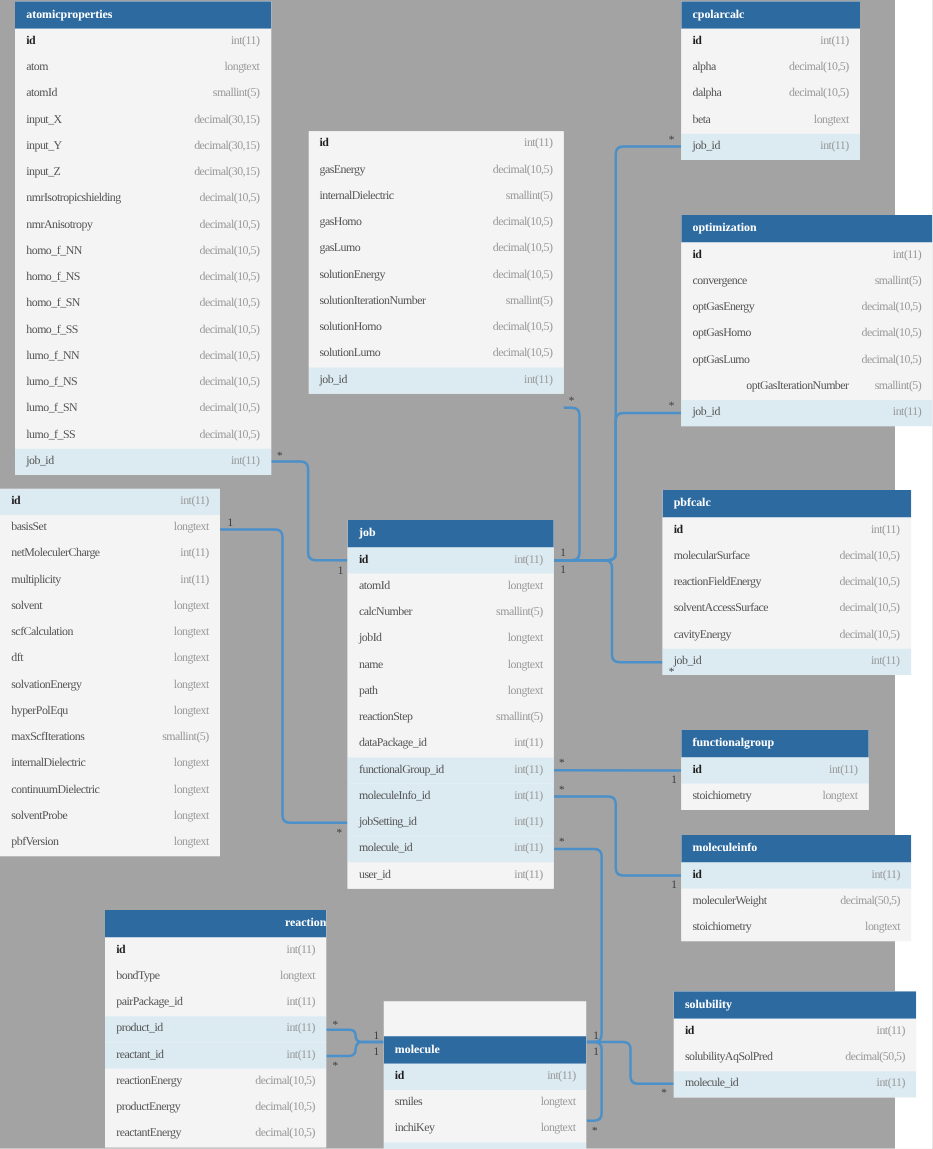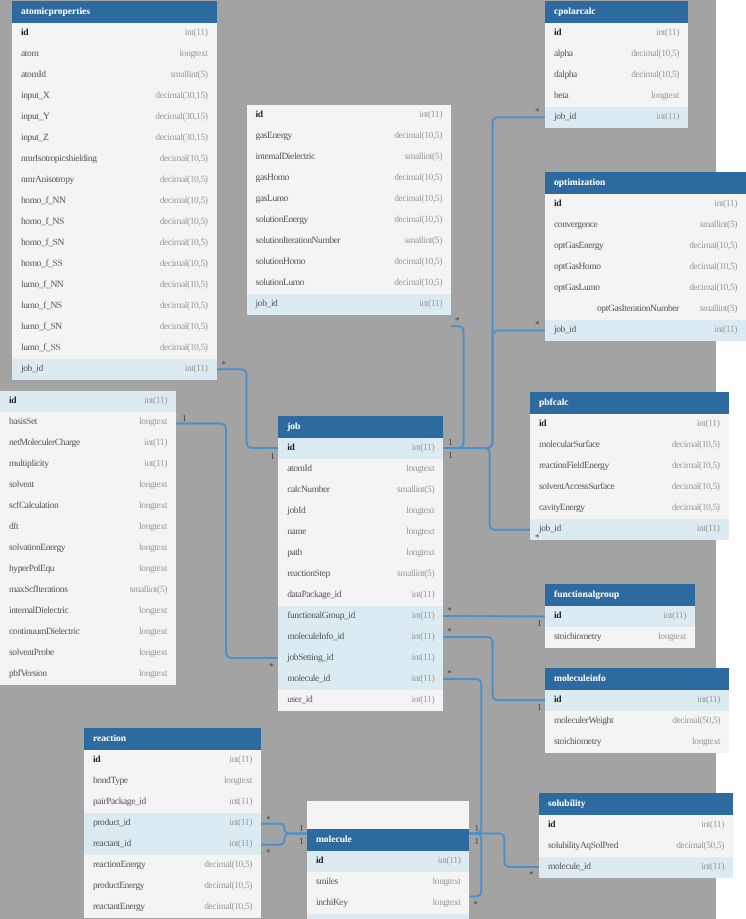--- a/index.html
+++ b/index.html
@@ -260,21 +260,21 @@
       <div class="card-row key" style="background: rgb(220, 235, 242);">
     <span class="col-name" style="color: rgb(85, 85, 85);">molecule_id</span>
     <span class="col-type" style="color: rgb(154, 154, 154);">int(11)</span>
   </div>
       <div class="card-row">
     <span class="col-name" style="color: rgb(85, 85, 85);">user_id</span>
     <span class="col-type" style="color: rgb(154, 154, 154);">int(11)</span>
   </div>
     </div>
     <div class="card" style="left: 84px; top: 728.2px; width: 177px; background: rgb(244, 244, 244);">
-    <div class="card-header" style="background: rgb(45, 106, 159); color: rgb(255, 255, 255);">reaction</div>
+    <div class="card-header" style="background: rgb(45, 106, 159); color: rgb(255, 255, 255); text-align: right;">reaction</div>
   <div class="card-row pk">
     <span class="col-name" style="color: rgb(30, 30, 30);">id</span>
     <span class="col-type" style="color: rgb(154, 154, 154);">int(11)</span>
   </div>
       <div class="card-row">
     <span class="col-name" style="color: rgb(85, 85, 85);">bondType</span>
     <span class="col-type" style="color: rgb(154, 154, 154);">longtext</span>
   </div>
       <div class="card-row">
     <span class="col-name" style="color: rgb(85, 85, 85);">pairPackage_id</span>

